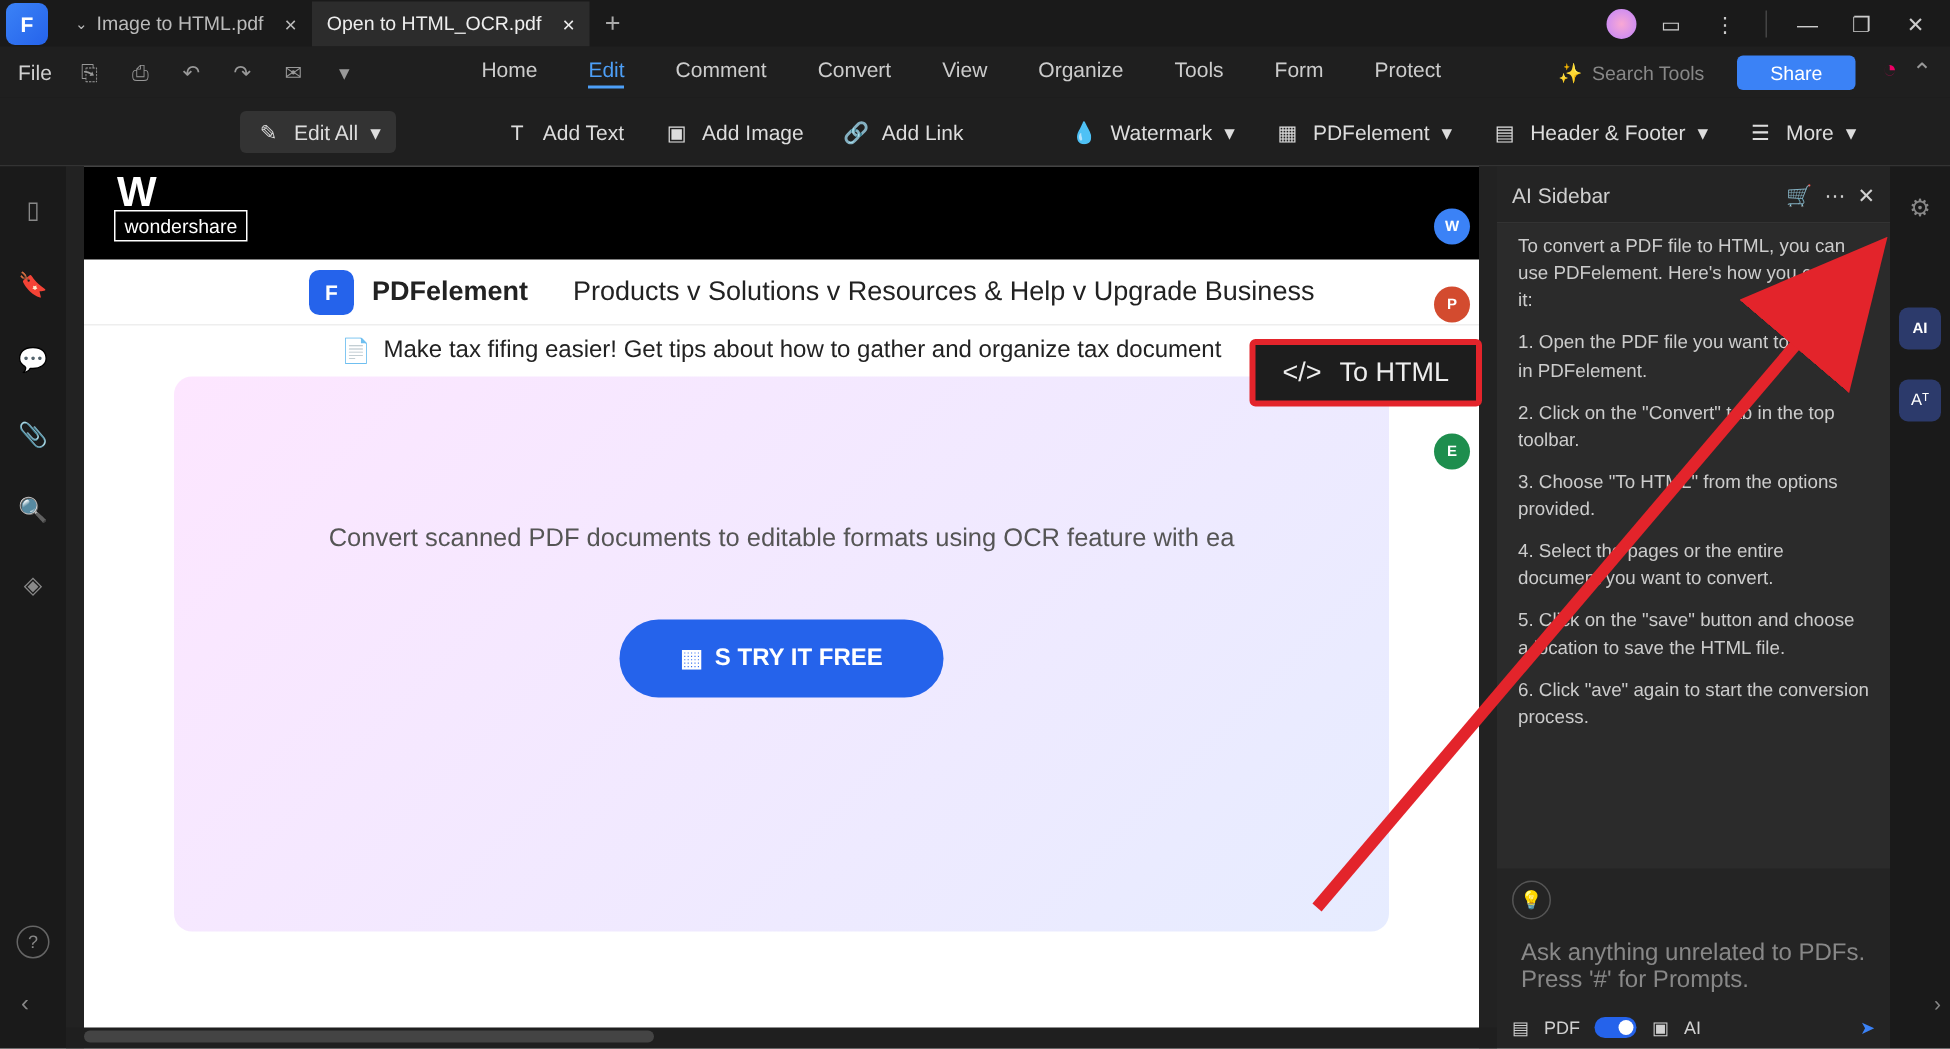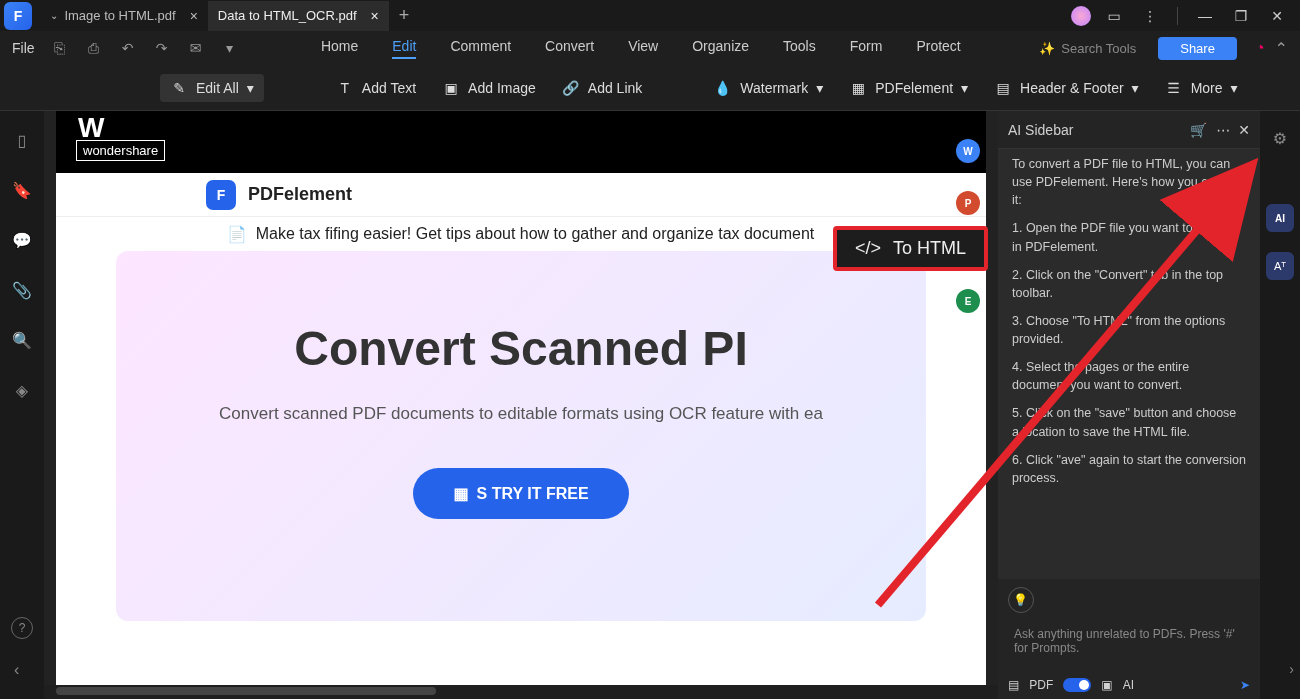--- a/index.html
+++ b/index.html
@@ -66,21 +66,21 @@
 .fb-p{top:80px;background:#d34b2f;}
 .fb-e{top:178px;background:#1e8e4e;}
 
 
 .ai-sidebar{width:262px;background:#242424;display:flex;flex-direction:column;}
 .ai-head{height:38px;display:flex;align-items:center;padding:0 10px;font-size:14px;gap:8px;border-bottom:1px solid #333;text-align:center;}
 .ai-head .sp{flex:1;}
 .ai-body{flex:1;padding:6px 14px;font-size:12.5px;line-height:1.45;color:#ccc;background:#2b2b2b;overflow:hidden;}
 .ai-body p{margin-bottom:10px;}
 .ai-bulb{width:26px;height:26px;border:1px solid #555;border-radius:50%;display:flex;align-items:center;justify-content:center;color:#aaa;font-size:12px; margin: 8px 10px 4px; align-self:flex-start;}
-.ai-input{margin:4px 8px;padding:6px 8px;font-size:12px;color:#888;background:transparent;height:46px;}
+.ai-input{margin:4px 8px;padding:6px 8px;font-size:16px;color:#888;background:transparent;height:46px;}
 .ai-foot{height:28px;display:flex;align-items:center;padding:0 10px;gap:10px;font-size:12px;}
 .toggle{width:28px;height:14px;background:#2563eb;border-radius:999px;position:relative;}
 .toggle::after{content:"";width:10px;height:10px;background:#fff;border-radius:50%;position:absolute;right:2px;top:2px;}
 
 
 .right-rail{width:40px;background:#1a1a1a;display:flex;flex-direction:column;align-items:center;padding-top:18px;gap:20px;}
 .ai-sq{width:28px;height:28px;background:#2c3a6b;border-radius:6px;display:flex;align-items:center;justify-content:center;color:#fff;font-size:10px;font-weight:700;}
 .tr-sq{width:28px;height:28px;background:#2c3a6b;border-radius:6px;display:flex;align-items:center;justify-content:center;color:#fff;font-size:11px;}
 
 
@@ -94,21 +94,21 @@
 <body>
 
 <div class="tabs-row">
   <div class="app-icon">F</div>
   <div class="tab">
     <span class="dropdown-glyph">⌄</span>
     <span>Image to HTML.pdf</span>
     <span class="tab-close">×</span>
   </div>
   <div class="tab active">
-    <span>Data to HTML_OCR.pdf</span>
+    <span>Open to HTML_OCR.pdf</span>
     <span class="tab-close">×</span>
   </div>
   <div class="new-tab">+</div>
   <div class="win-controls">
     <div class="avatar"></div>
     <div>▭</div>
     <div>⋮</div>
     <div class="vr"></div>
     <div>—</div>
     <div>❐</div>
@@ -205,27 +205,27 @@
     <div class="page">
       <div class="page-black">
         <div class="wstack">
           <span class="wtitle">W</span>
           <span class="wlogo">wondershare</span>
         </div>
       </div>
       <div class="page-nav">
         <span class="pde-icon">F</span>
         <b>PDFelement</b>
+        <span style="margin-left:18px;">Products v     Solutions v Resources &amp; Help v Upgrade Business</span>
       </div>
       <div class="page-tip">
         <span style="color:#6b63ff;">📄</span>
         <span>Make tax fifing easier! Get tips about how to gather and organize tax document</span>
       </div>
       <div class="hero">
-        <h1>Convert Scanned PI</h1>
         <p>Convert scanned PDF documents to editable formats using OCR feature with ea</p>
         <div class="hero-btns">
           <div class="btn-blue">
               <span>▦</span>
               <span>S TRY IT FREE</span>
             </div>
         </div>
       </div>
 
       <div class="float-badge fb-w">W</div>

